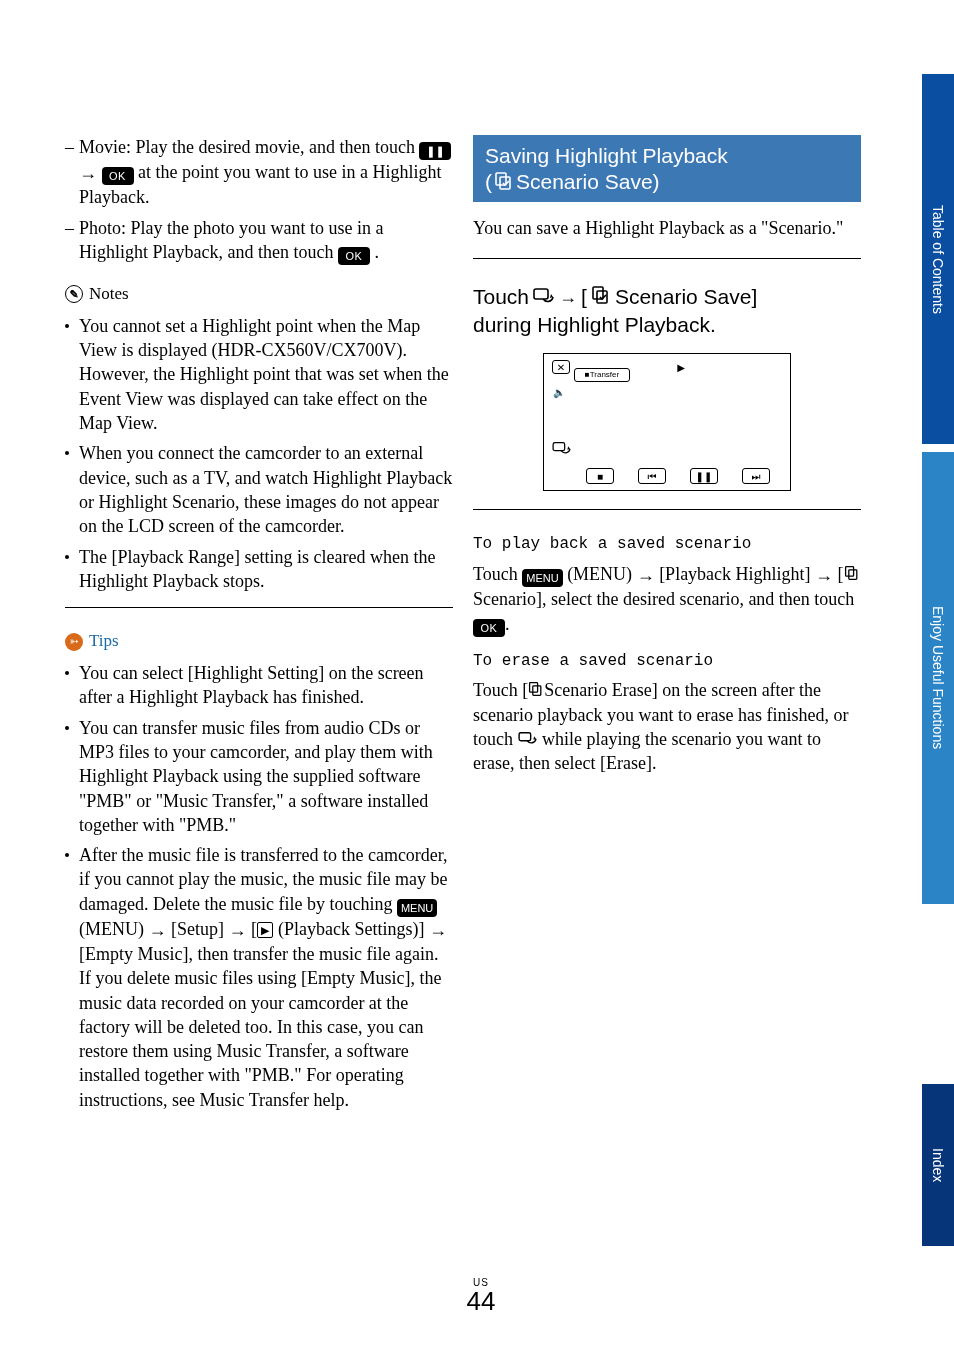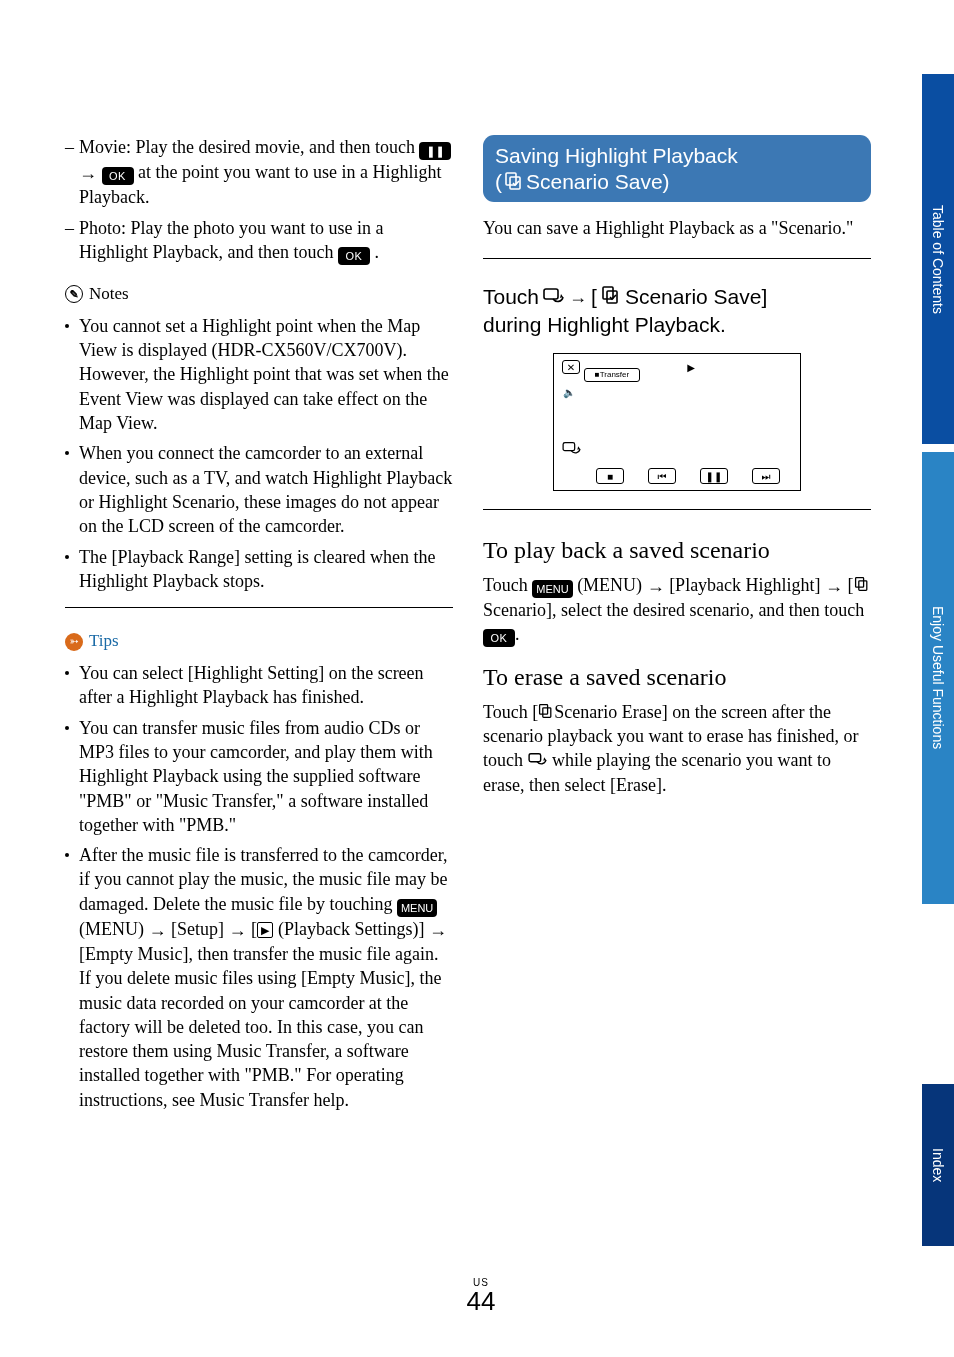--- a/index.html
+++ b/index.html
@@ -1,55 +1,55 @@
 <!DOCTYPE html>
 <html><head>
 <meta charset="utf-8">
 <style>
   * { box-sizing: border-box; margin: 0; padding: 0; }
   html, body { width: 954px; height: 1357px; font-family: "Minion Pro", Georgia, serif; background: #fff; color: #000; }
   .page { position: relative; width: 954px; height: 1357px; padding: 135px 55px 60px 65px; }
-  .content { display: flex; gap: 30px; }
+  .content { display: flex; gap: 20px; }
   .col { width: 388px; font-size: 18px; line-height: 1.35; }
   .col-left { }
   .col-right { }
 
   
   ul { list-style: none; padding: 0; margin: 0; }
   .dash-list li { position: relative; padding-left: 14px; margin-bottom: 6px; }
   .dash-list li::before { content: "–"; position: absolute; left: 0; top: 0; }
   .dot-list li { position: relative; padding-left: 14px; margin-bottom: 6px; }
   .dot-list li::before { content: ""; position: absolute; left: 0; top: 10px; width: 4px; height: 4px; border-radius: 50%; background: #000; }
 
   .notes-head, .tips-head { display: flex; align-items: center; gap: 6px; margin: 18px 0 8px 0; font-size: 17px; }
   .notes-head .icon-circle { width: 18px; height: 18px; border: 1.8px solid #000; border-radius: 50%; display: inline-flex; align-items: center; justify-content: center; font-size: 11px; font-weight: bold; line-height: 1; }
   .tips-head .icon-bulb { width: 18px; height: 18px; border-radius: 50%; background: #d96a1a; color: #fff; display: inline-flex; align-items: center; justify-content: center; font-size: 11px; line-height: 1; font-family: Arial, sans-serif; }
   .tips-head { color: #1a6aa6; }
 
   hr.section-rule { border: none; border-top: 1px solid #000; margin: 14px 0 22px 0; }
 
   
-  .banner { background: #3c78b4; color: #fff; font-family: "Myriad Pro", Arial, sans-serif; padding: 8px 12px 6px 12px; margin-bottom: 14px; font-size: 21px; line-height: 1.25; border-radius: 11px; }
+  .banner { background: #3c78b4; color: #fff; font-family: "Myriad Pro", Arial, sans-serif; padding: 8px 12px 6px 12px; margin-bottom: 14px; font-size: 21px; line-height: 1.25; }
   .banner .sub { display: flex; align-items: center; gap: 2px; }
 
   .body-p { margin-bottom: 14px; }
 
   
   .step-heading { font-family: "Myriad Pro", Arial, sans-serif; font-size: 21px; line-height: 1.35; margin: 10px 0 14px 0; display: block; }
   .step-heading .row1 { display: flex; align-items: center; flex-wrap: wrap; gap: 4px; }
 
   
   .shot-wrap { display: flex; justify-content: center; margin: 6px 0 12px 0; }
   .shot { width: 248px; height: 138px; border: 1px solid #000; position: relative; background: #fff; }
   .shot .box { position: absolute; border: 1px solid #000; border-radius: 3px; display: inline-flex; align-items: center; justify-content: center; font-size: 10px; font-family: Arial, sans-serif; background: #fff; }
   .shot .noborder { border: none; }
 
   hr.thin { border: none; border-top: 1px solid #000; margin: 18px 0 24px 0; }
 
-  .subhead { font-family: Liberation Serif, serif; font-size: 24px; margin: 10px 0 6px 0; }
+  .subhead { font-family: Liberation Mono, monospace; font-size: 16px; margin: 10px 0 6px 0; }
 
   
   .pill { display: inline-block; min-width: 32px; height: 18px; border-radius: 4px; background: #000; color: #fff; font-size: 11px; font-family: Arial, sans-serif; text-align: center; line-height: 18px; vertical-align: -2px; padding: 0 4px; }
   .pill.ok { letter-spacing: 0.5px; }
   .arrow { display: inline-block; font-size: 18px; vertical-align: -1px; }
   .glyph { display: inline-block; font-size: 18px; vertical-align: -2px; line-height: 1; }
   .glyph-sm { display: inline-block; font-size: 15px; vertical-align: -1px; line-height: 1; }
   .outline-box { display: inline-block; border: 1.5px solid #000; border-radius: 2px; padding: 0 3px; font-size: 11px; line-height: 14px; vertical-align: 1px; }
 
   

